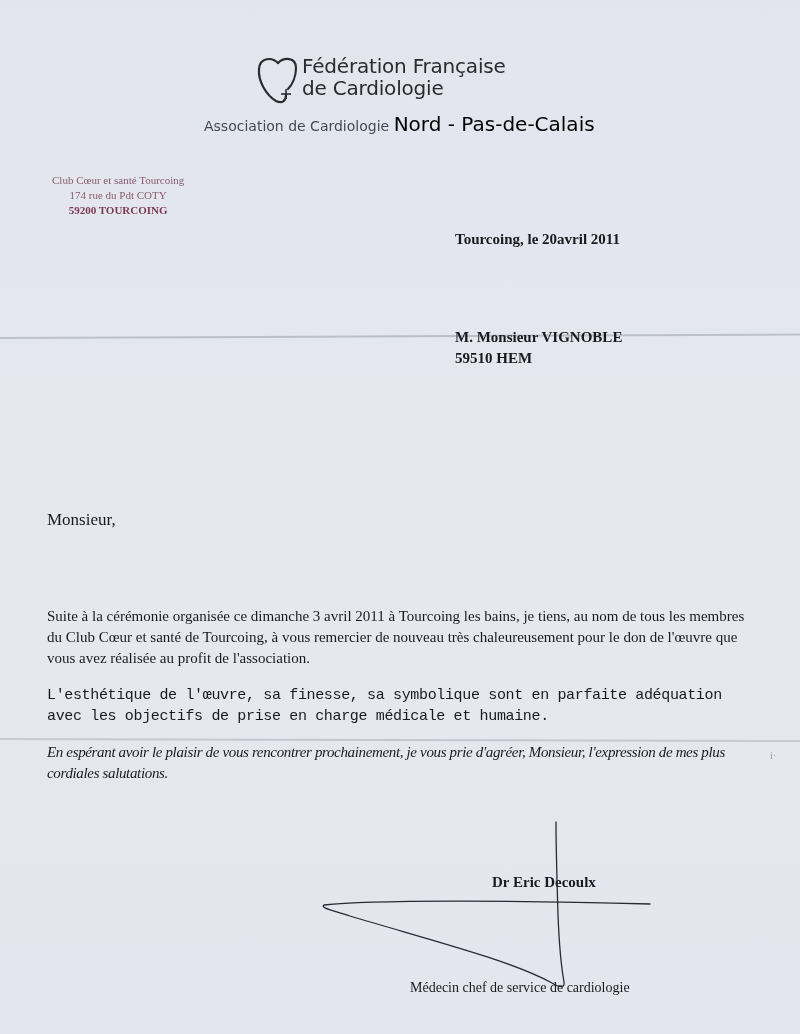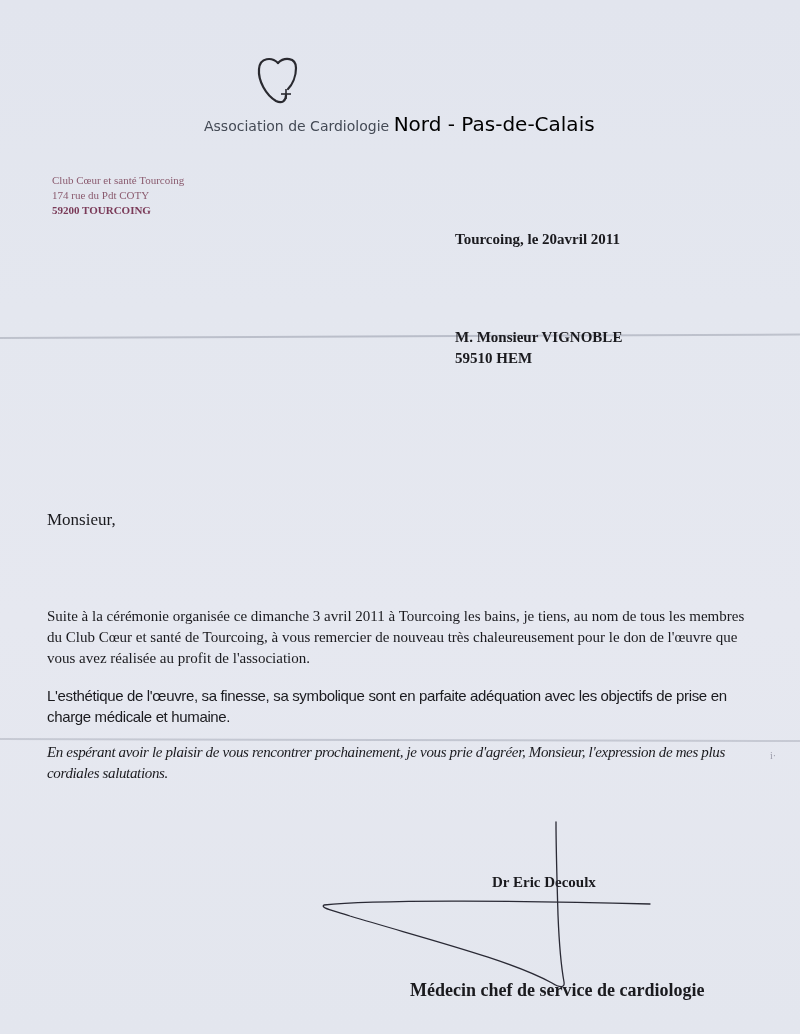--- a/index.html
+++ b/index.html
@@ -56,20 +56,21 @@
       font-weight: normal;
     }
 
     .sender {
       position: absolute;
       left: 52px;
       top: 173px;
       font-size: 11px;
       line-height: 15px;
       color: #8a5a6e;
+      text-align: center;
     }
     .sender .city { font-weight: bold; color: #7a3a58; }
 
     .date {
       position: absolute;
       left: 455px;
       top: 231px;
       font-size: 15px;
       font-weight: bold;
     }
@@ -88,36 +89,36 @@
       font-size: 17px;
     }
     .para {
       position: absolute;
       left: 47px;
       width: 700px;
       font-size: 15px;
       line-height: 21px;
     }
     .para.p1 { top: 586px; margin-top: 20px; }
-    .para.p2 { top: 685px; font-family: Liberation Sans, sans-serif; letter-spacing: -0.35px; }
+    .para.p2 { top: 685px; font-family: Liberation Mono, monospace; letter-spacing: -0.35px; }
     .para.p3 { top: 742px; letter-spacing: -0.35px; font-style: italic; }
 
     .signer-name {
       position: absolute;
       left: 492px;
       top: 874px;
       font-size: 15px;
       font-weight: bold;
     }
     .signer-title {
       position: absolute;
       left: 410px;
       top: 936px;
-      font-size: 18px;
-      font-weight: bold;
+      font-size: 14px;
+      font-weight: normal;
       margin-top: 44px;
     }
     .signature {
       position: absolute;
       left: 310px;
       top: 820px;
       width: 360px;
       height: 180px;
       pointer-events: none;
     }
@@ -135,20 +136,24 @@
 <div class="fold f1"></div>
 <div class="fold f2"></div>
 
 <div class="logo">
   <svg viewBox="0 0 46 52">
     <path d="M22 8 C16 2, 4 2, 3 14 C2 26, 10 40, 20 46 C26 49, 30 46, 30 40" fill="none" stroke="#2a2a30" stroke-width="2.2" stroke-linecap="round"></path>
     <path d="M22 8 C28 2, 40 2, 40 13 C40 22, 36 30, 32 34" fill="none" stroke="#2a2a30" stroke-width="2.2" stroke-linecap="round"></path>
     <line x1="30" y1="34" x2="30" y2="44" stroke="#2a2a30" stroke-width="1.6"></line>
     <line x1="25" y1="39" x2="35" y2="39" stroke="#2a2a30" stroke-width="1.6"></line>
   </svg>
+  <div class="logo-text">
+    <div>Fédération Française</div>
+    <div>de Cardiologie</div>
+  </div>
 </div>
 
 <div class="assoc">
   <span>Association de Cardiologie</span>
   <span class="bold">Nord - Pas-de-Calais</span>
 </div>
 
 <div class="sender">
   <div>Club Cœur et santé Tourcoing</div>
   <div>174 rue du Pdt COTY</div>

